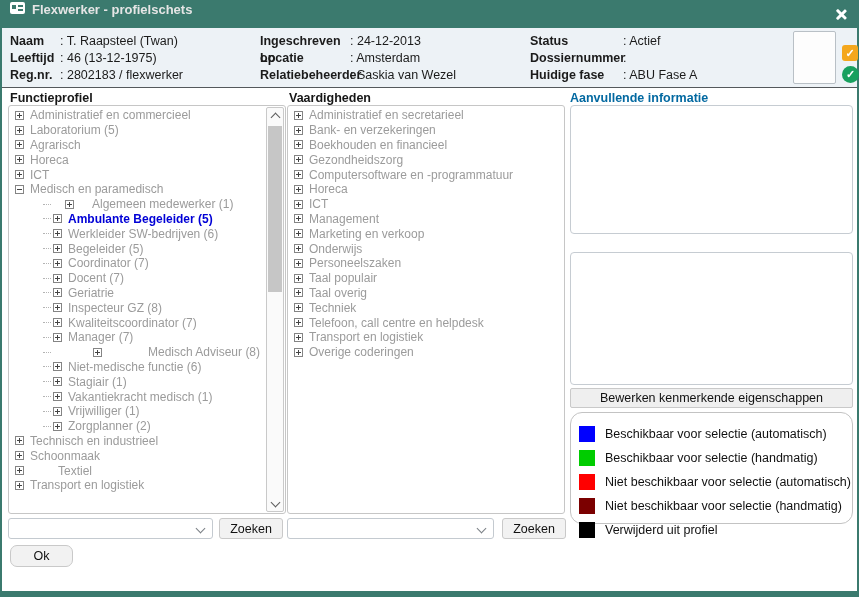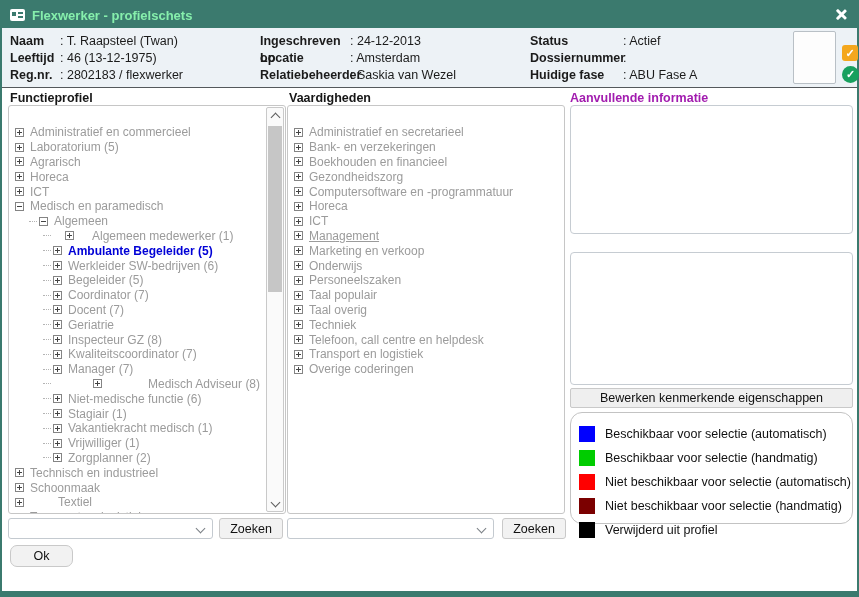--- a/index.html
+++ b/index.html
@@ -7,21 +7,21 @@
   .window {
     position:relative; width:859px; height:597px; margin:0 auto;
     background:#ffffff;
     border:2px solid #3b7a6e; border-bottom:6px solid #3b7a6e;
   }
   .content { position:absolute; inset:0; }
 
   
   .titlebar {
     position:absolute; left:0; top:0; right:0; height:26px;
-    background:#3b7a6e; color:#86efac; display:flex; align-items:center;
+    background:#3b7a6e; color:#e5e5e5; display:flex; 
     font-size:13px; font-weight:bold;
   }
   .app-icon { position:relative; width:15px; height:12px; background:#fff; border-radius:2px; margin:0 7px 0 8px; }
   .app-icon::before { content:""; position:absolute; left:2px; top:3px; width:4px; height:4px; background:#3b7a6e; }
   .app-icon::after { content:""; position:absolute; left:8px; top:3px; width:5px; height:2px; background:#3b7a6e; box-shadow:0 4px 0 #3b7a6e; }
   .close-x { position:absolute; right:10px; top:6px; width:13px; height:13px; cursor:pointer; }
   .close-x::before, .close-x::after {
     content:""; position:absolute; left:6px; top:0; width:2.6px; height:13px; background:#fff; border-radius:1px;
   }
   .close-x::before { transform:rotate(45deg); }
@@ -49,21 +49,21 @@
   .chk-green {
     display:flex; align-items:center; justify-content:center;
     width:17px; height:17px; border-radius:50%; background:#18a05e;
     color:#fff; font-size:11px; font-weight:bold;
   }
 
   
   .panel-title { position:absolute; font-size:12.5px; font-weight:bold; color:#161616; }
   .listbox {
     position:absolute; background:#fff; border:1px solid #c6c6c6; border-radius:3px;
-    overflow:hidden; padding-top:19px;
+    overflow:hidden; padding-top:2px;
   }
   #tree-left  { left:6px;  top:103px; width:278px; height:409px; }
   #tree-mid   { left:285px; top:103px; width:278px; height:409px; }
 
   .trow { display:flex; align-items:center; height:14.8px; font-size:12px; color:#9b9b9b; white-space:nowrap; }
   .trow .tlabel { margin-left:6px; }
   .trow.sel .tlabel { color:#0000d6; font-weight:bold; }
   .pm { position:relative; flex:0 0 9px; width:9px; height:9px; border:1px solid #848484; background:#fff; }
   .pm::before { content:""; position:absolute; left:1px; top:3px; width:5px; height:1px; background:#444; }
   .pm.plus::after { content:""; position:absolute; left:3px; top:1px; width:1px; height:5px; background:#444; }
@@ -77,21 +77,21 @@
   .sarrow { position:absolute; left:4px; width:8px; height:8px; }
   .sarrow::before {
     content:""; position:absolute; left:1px; top:2px; width:6px; height:6px;
     border-left:1.6px solid #5c5c5c; border-top:1.6px solid #5c5c5c;
   }
   .sarrow.up { top:4px; } .sarrow.up::before { transform:rotate(45deg); }
   .sarrow.down { bottom:4px; } .sarrow.down::before { transform:rotate(225deg); top:0; }
   .sthumb { position:absolute; left:1px; right:1px; top:18px; height:166px; background:#c6c6c6; }
 
   
-  .rlabel { position:absolute; left:568px; font-size:12.5px; font-weight:bold; color:#a21caf; }
+  .rlabel { position:absolute; left:568px; font-size:12.5px; font-weight:bold; color:#0369a1; }
   .rtext {
     position:absolute; left:568px; width:283px; background:#fff;
     border:1px solid #c6ccd2; border-radius:4px; resize:none;
     font-family:"Liberation Sans",sans-serif; font-size:12px; padding:4px;
   }
   #txt-info { top:103px; height:129px; }
   #txt-eig  { top:250px; height:133px; }
   .btn {
     background:#f2f2f2; border:1px solid #c9c9c9; border-radius:3px;
     font-family:"Liberation Sans",sans-serif; font-size:12.5px; color:#111;
@@ -208,25 +208,20 @@
           <span class="tlabel">Horeca</span>
         </div>
         <div class="trow" style="padding-left: 6px;">
           <span class="pm plus"></span>
           <span class="tlabel">ICT</span>
         </div>
         <div class="trow" style="padding-left: 6px;">
           <span class="pm minus"></span>
           <span class="tlabel">Medisch en paramedisch</span>
         </div>
-        <div class="trow" style="padding-left: 20px;">
-          <span class="stub"></span>
-          <span class="pm minus"></span>
-          <span class="tlabel">Algemeen</span>
-        </div>
         <div class="trow" style="padding-left: 34px; gap: 12px;">
           <span class="stub"></span>
           <span class="pm plus"></span>
           <span class="tlabel">Algemeen medewerker (1)</span>
         </div>
         <div class="trow sel" style="padding-left: 34px;">
           <span class="stub"></span>
           <span class="pm plus"></span>
           <span class="tlabel">Ambulante Begeleider (5)</span>
         </div>
@@ -346,21 +341,21 @@
           <span class="tlabel">Computersoftware en -programmatuur</span>
         </div>
         <div class="trow" style="padding-left: 6px;">
           <span class="pm plus"></span>
           <span class="tlabel">Horeca</span>
         </div>
         <div class="trow" style="padding-left: 6px;">
           <span class="pm plus"></span>
           <span class="tlabel">ICT</span>
         </div>
-        <div class="trow" style="padding-left: 6px; text-decoration: underline;">
+        <div class="trow" style="padding-left: 6px;">
           <span class="pm plus"></span>
           <span class="tlabel">Management</span>
         </div>
         <div class="trow" style="padding-left: 6px;">
           <span class="pm plus"></span>
           <span class="tlabel">Marketing en verkoop</span>
         </div>
         <div class="trow" style="padding-left: 6px;">
           <span class="pm plus"></span>
           <span class="tlabel">Onderwijs</span>

